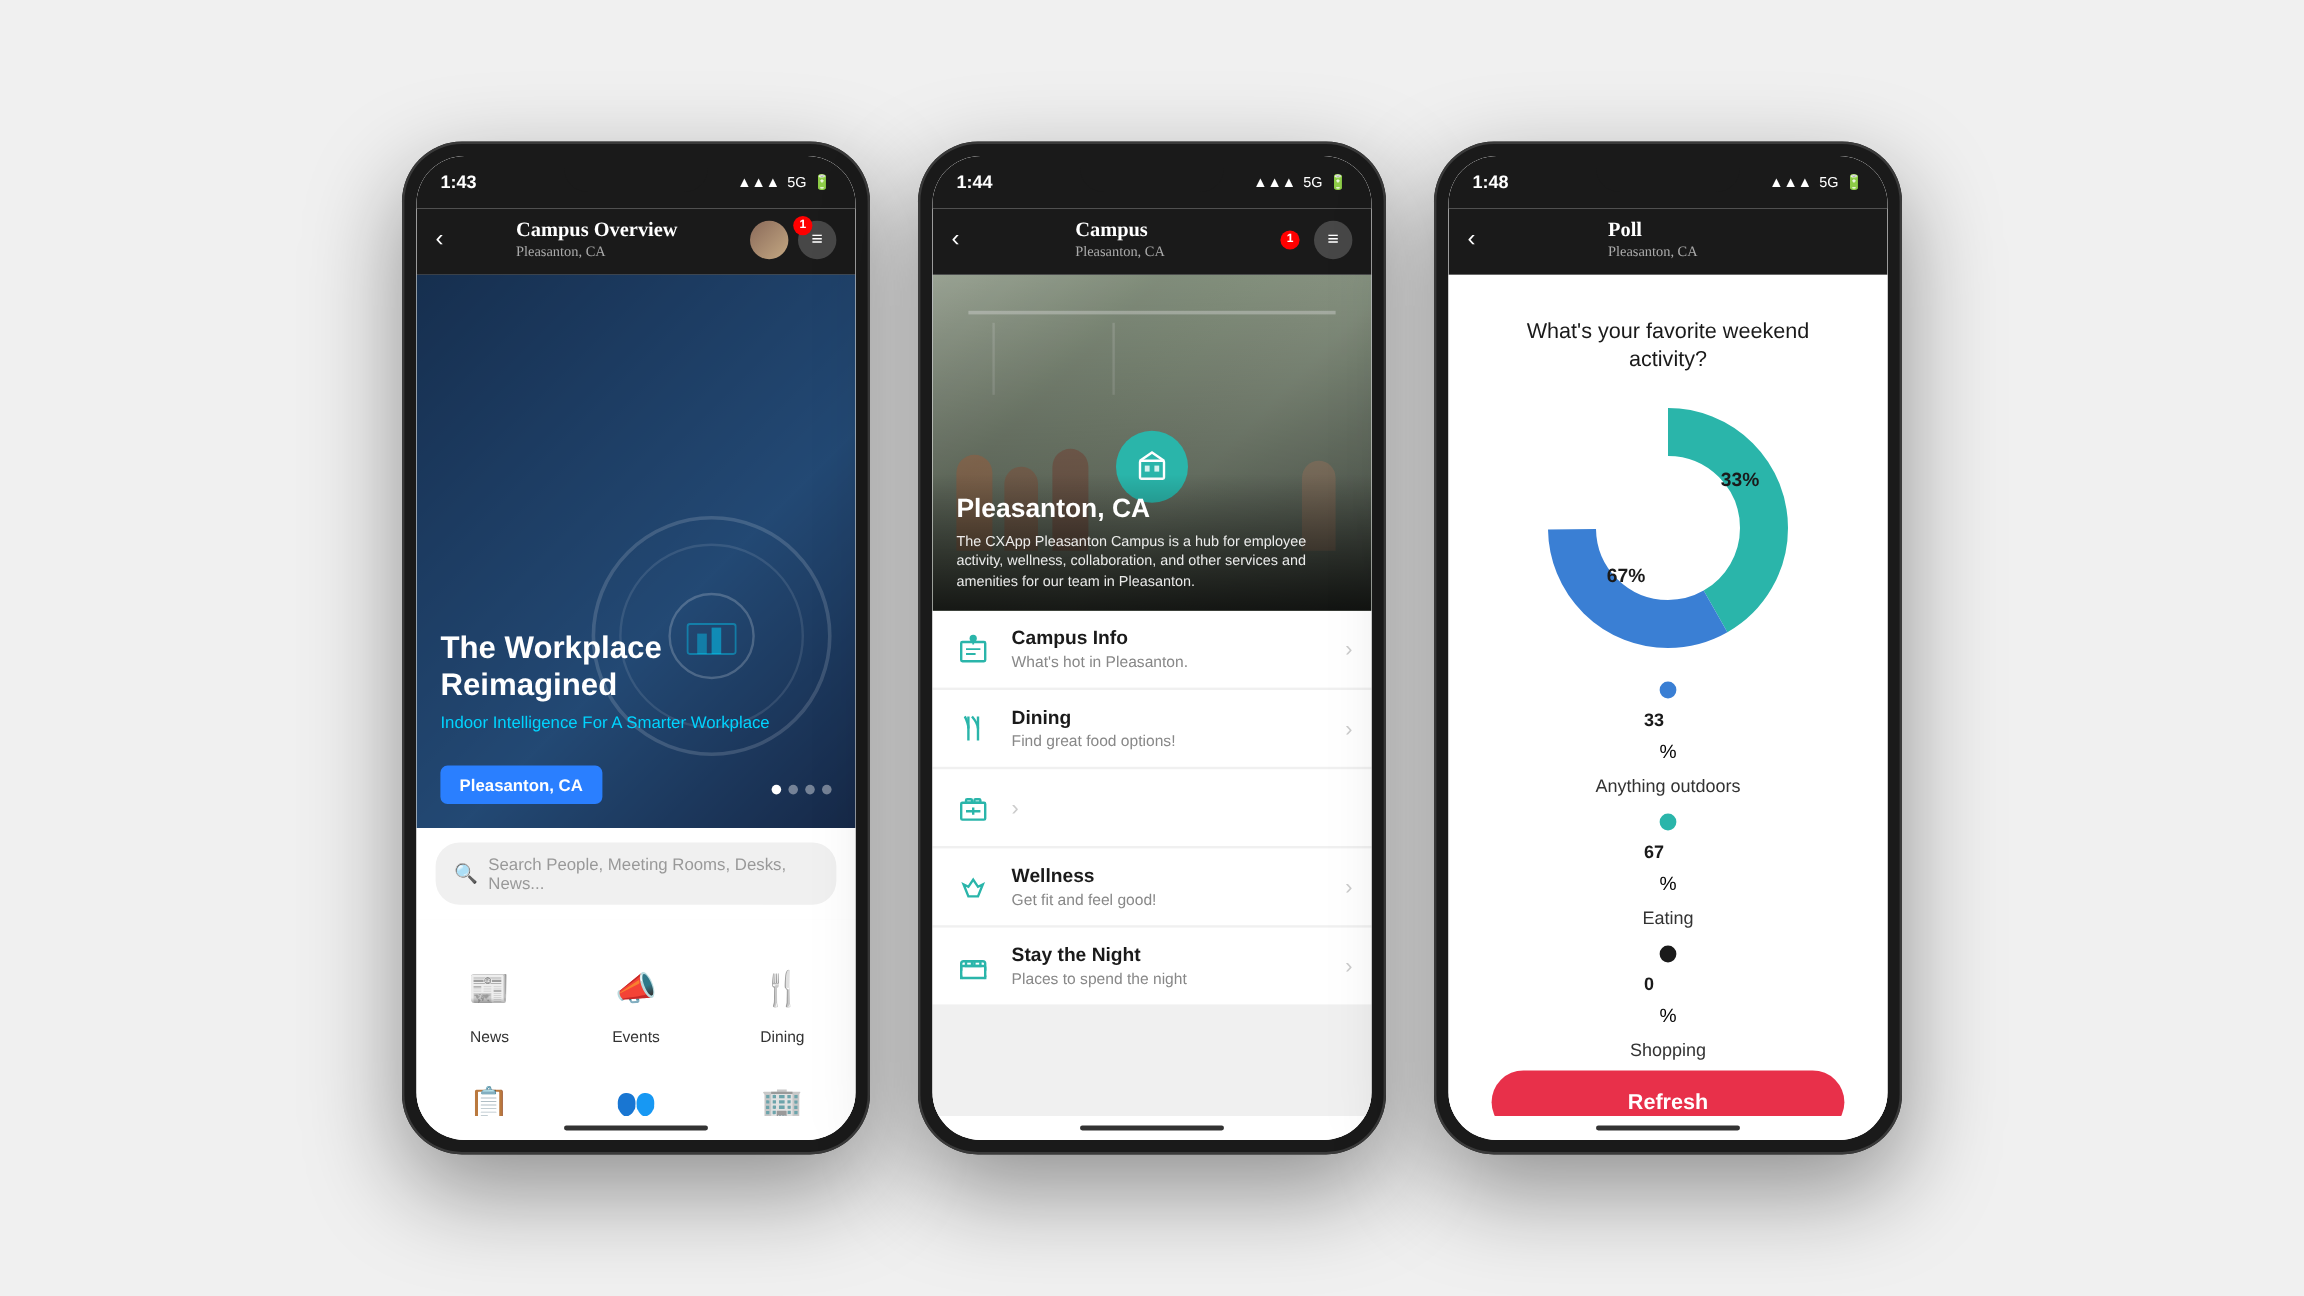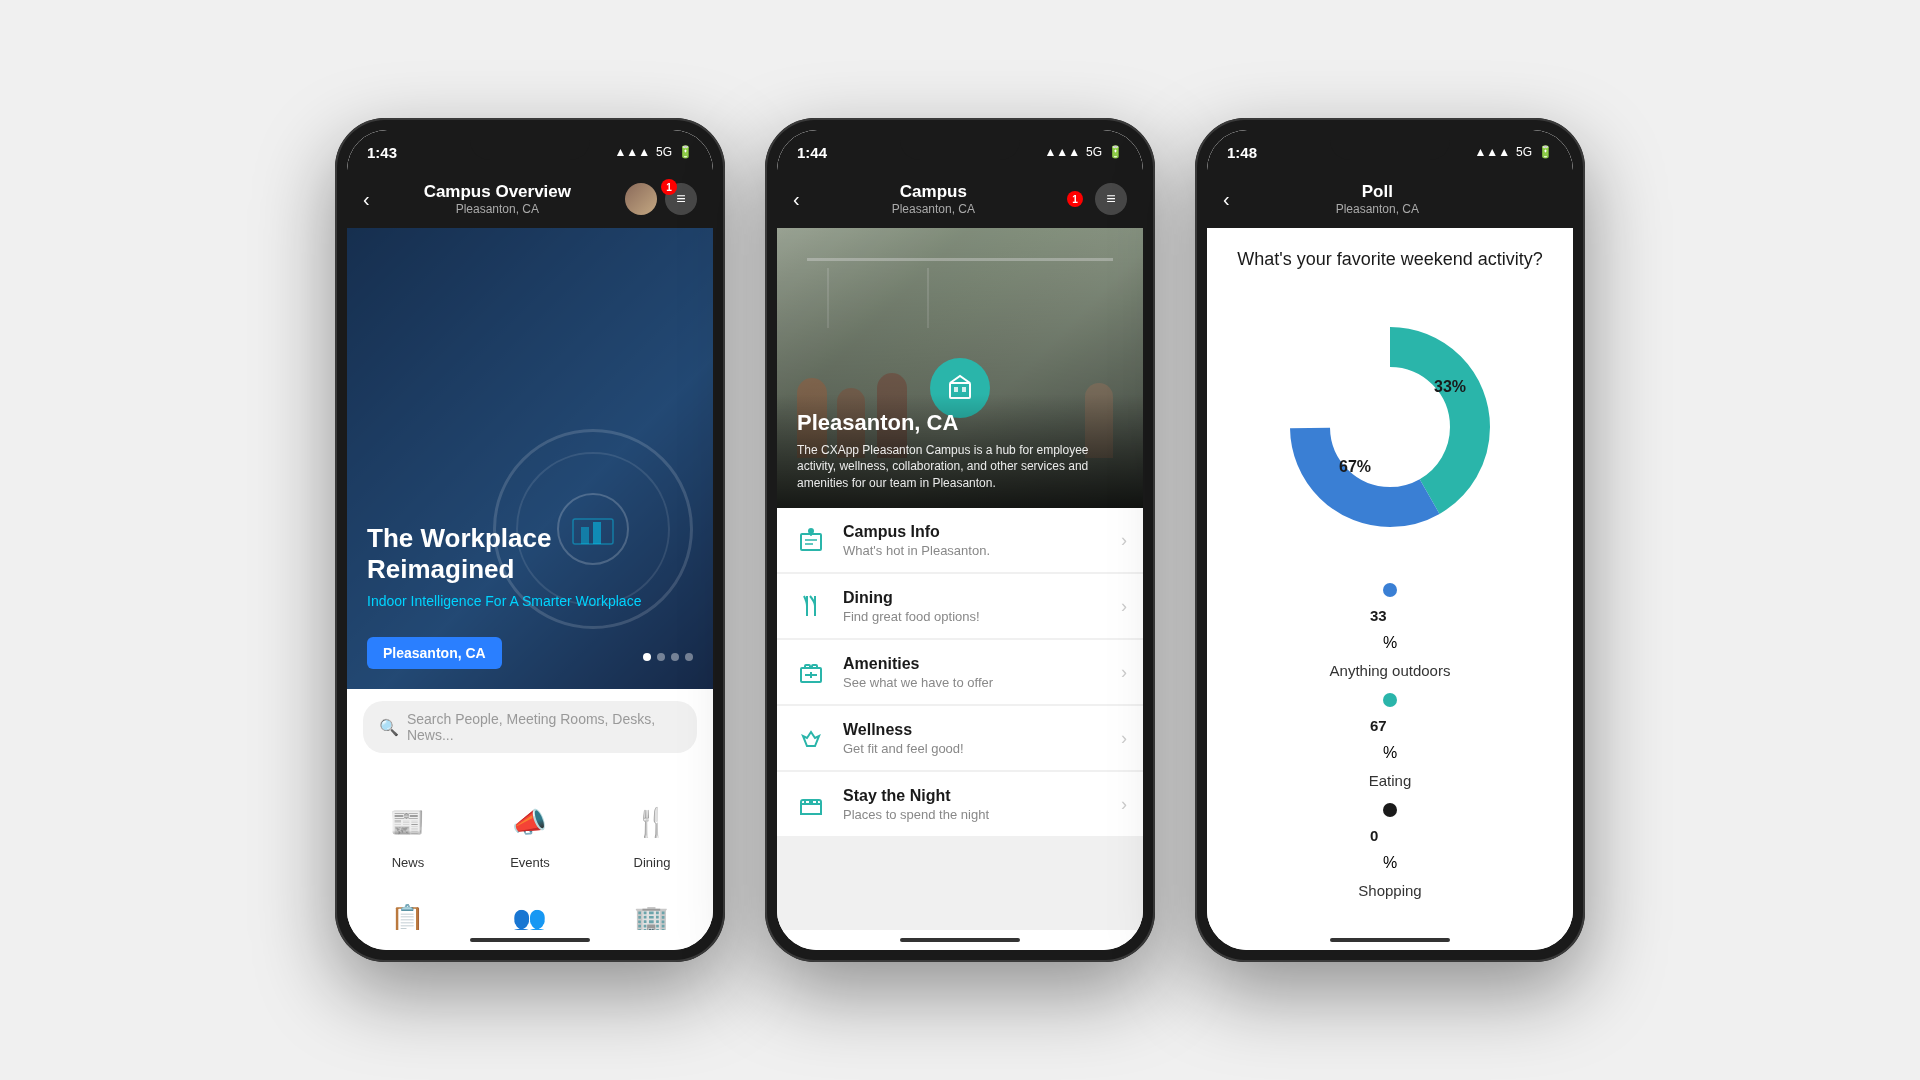--- a/index.html
+++ b/index.html
@@ -93,22 +93,22 @@
       flex-shrink: 0;
     }
 
     .back-btn {
       color: white;
       font-size: 20px;
       cursor: pointer;
     }
 
     .header-title {
-      text-align: center;
-      color: white;
+      color: white;
+      font-family: Liberation Serif, serif;
     }
 
     .header-title-main {
       font-size: 17px;
       font-weight: 600;
     }
 
     .header-title-sub {
       font-size: 12px;
       color: #aaa;
@@ -443,24 +443,24 @@
       padding: 8px 16px 12px;
       display: flex;
       align-items: center;
       justify-content: space-between;
       flex-shrink: 0;
     }
 
     .poll-body {
       flex: 1;
       background: white;
-      padding: 20px;
+      padding: 36px;
       display: flex;
       flex-direction: column;
-      gap: 36px;
+      gap: 8px;
     }
 
     .poll-question {
       font-size: 18px;
       font-weight: 500;
       color: #1a1a1a;
       text-align: center;
       line-height: 1.3;
     }
 
@@ -724,24 +724,20 @@
         <div class="menu-item">
           <div class="menu-item-icon">
             <svg width="28" height="28" viewBox="0 0 28 28" fill="none" stroke="#2ab5aa" stroke-width="2">
               <rect x="4" y="10" width="20" height="14" rx="1"></rect>
               <rect x="8" y="7" width="5" height="3" rx="1"></rect>
               <rect x="15" y="7" width="5" height="3" rx="1"></rect>
               <line x1="14" y1="14" x2="14" y2="20"></line>
               <line x1="8" y1="17" x2="20" y2="17"></line>
             </svg>
           </div>
-          <div class="menu-item-text">
-            <div class="menu-item-title">Amenities</div>
-            <div class="menu-item-sub">See what we have to offer</div>
-          </div>
           <span class="menu-item-arrow">›</span>
         </div>
 
         <div class="menu-item">
           <div class="menu-item-icon">
             <svg width="28" height="28" viewBox="0 0 28 28" fill="none" stroke="#2ab5aa" stroke-width="2">
               <path d="M14 8 L10 14 L6 12 L10 22 L18 22 L22 12 L18 14 Z"></path>
             </svg>
           </div>
           <div class="menu-item-text">

